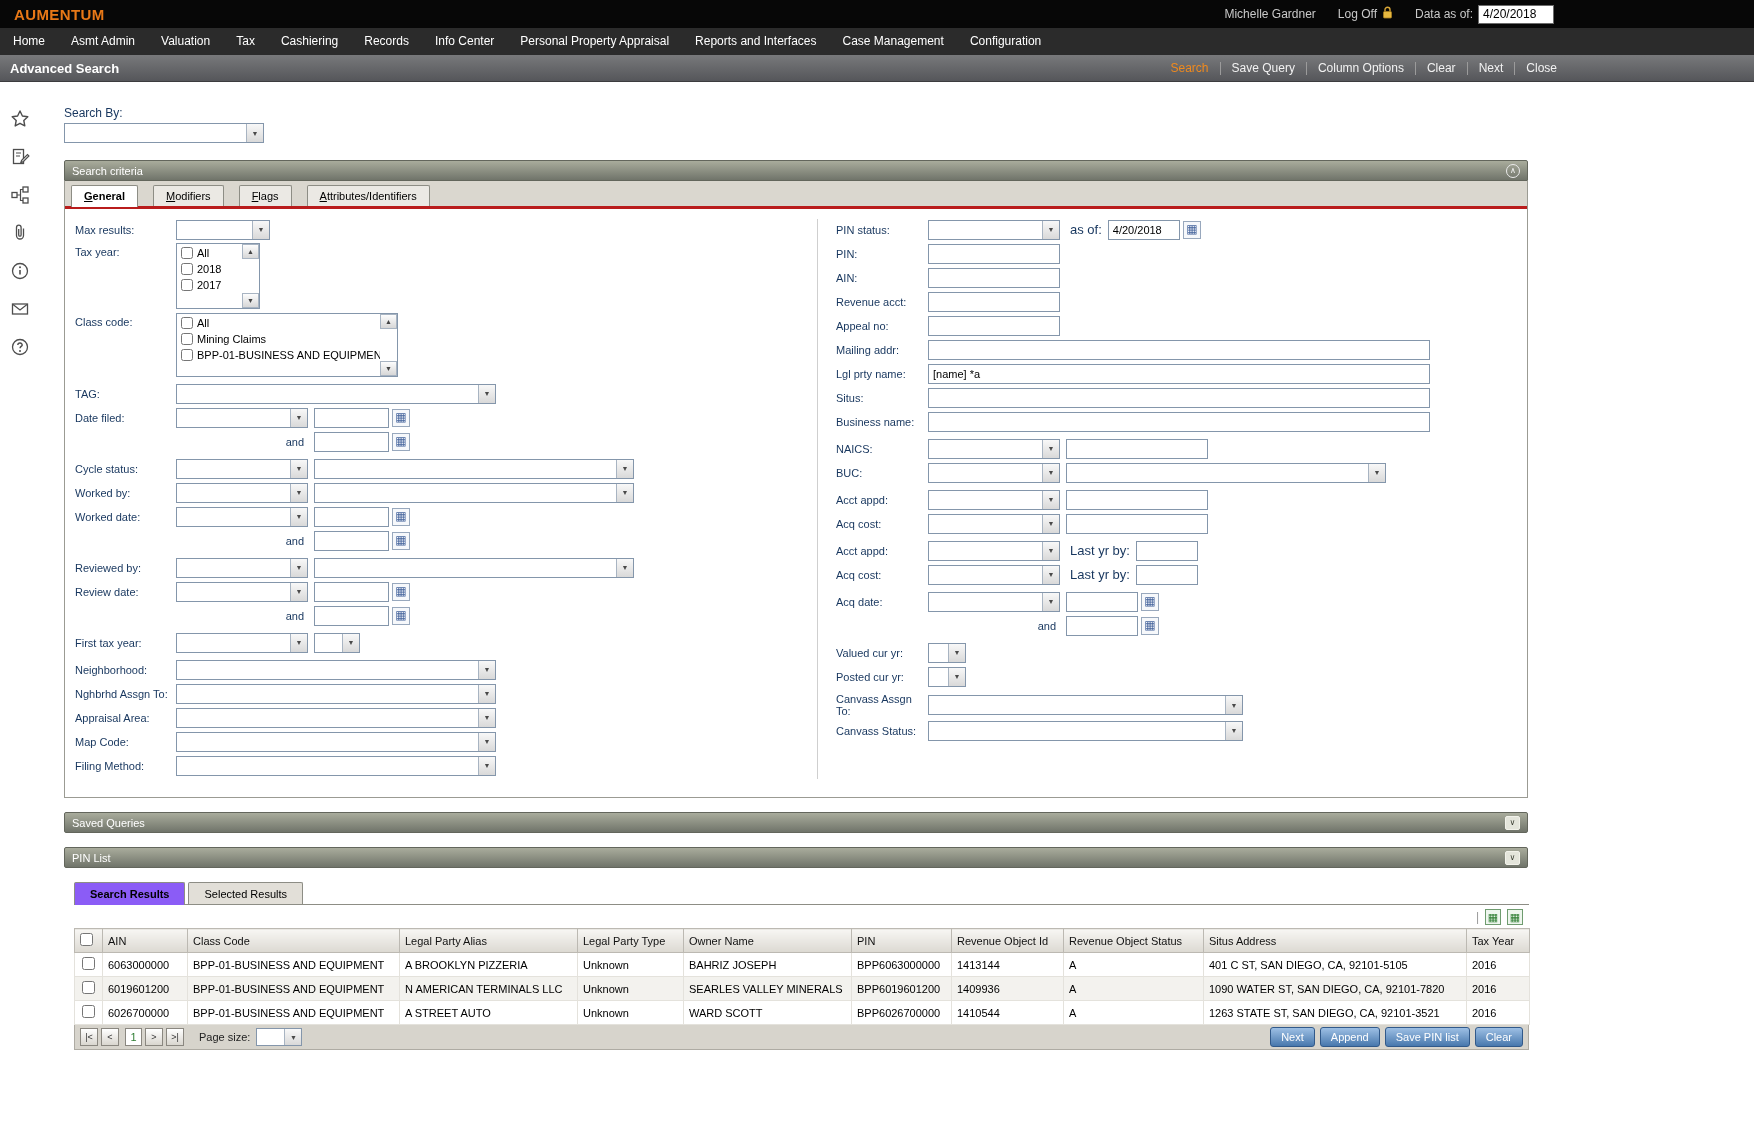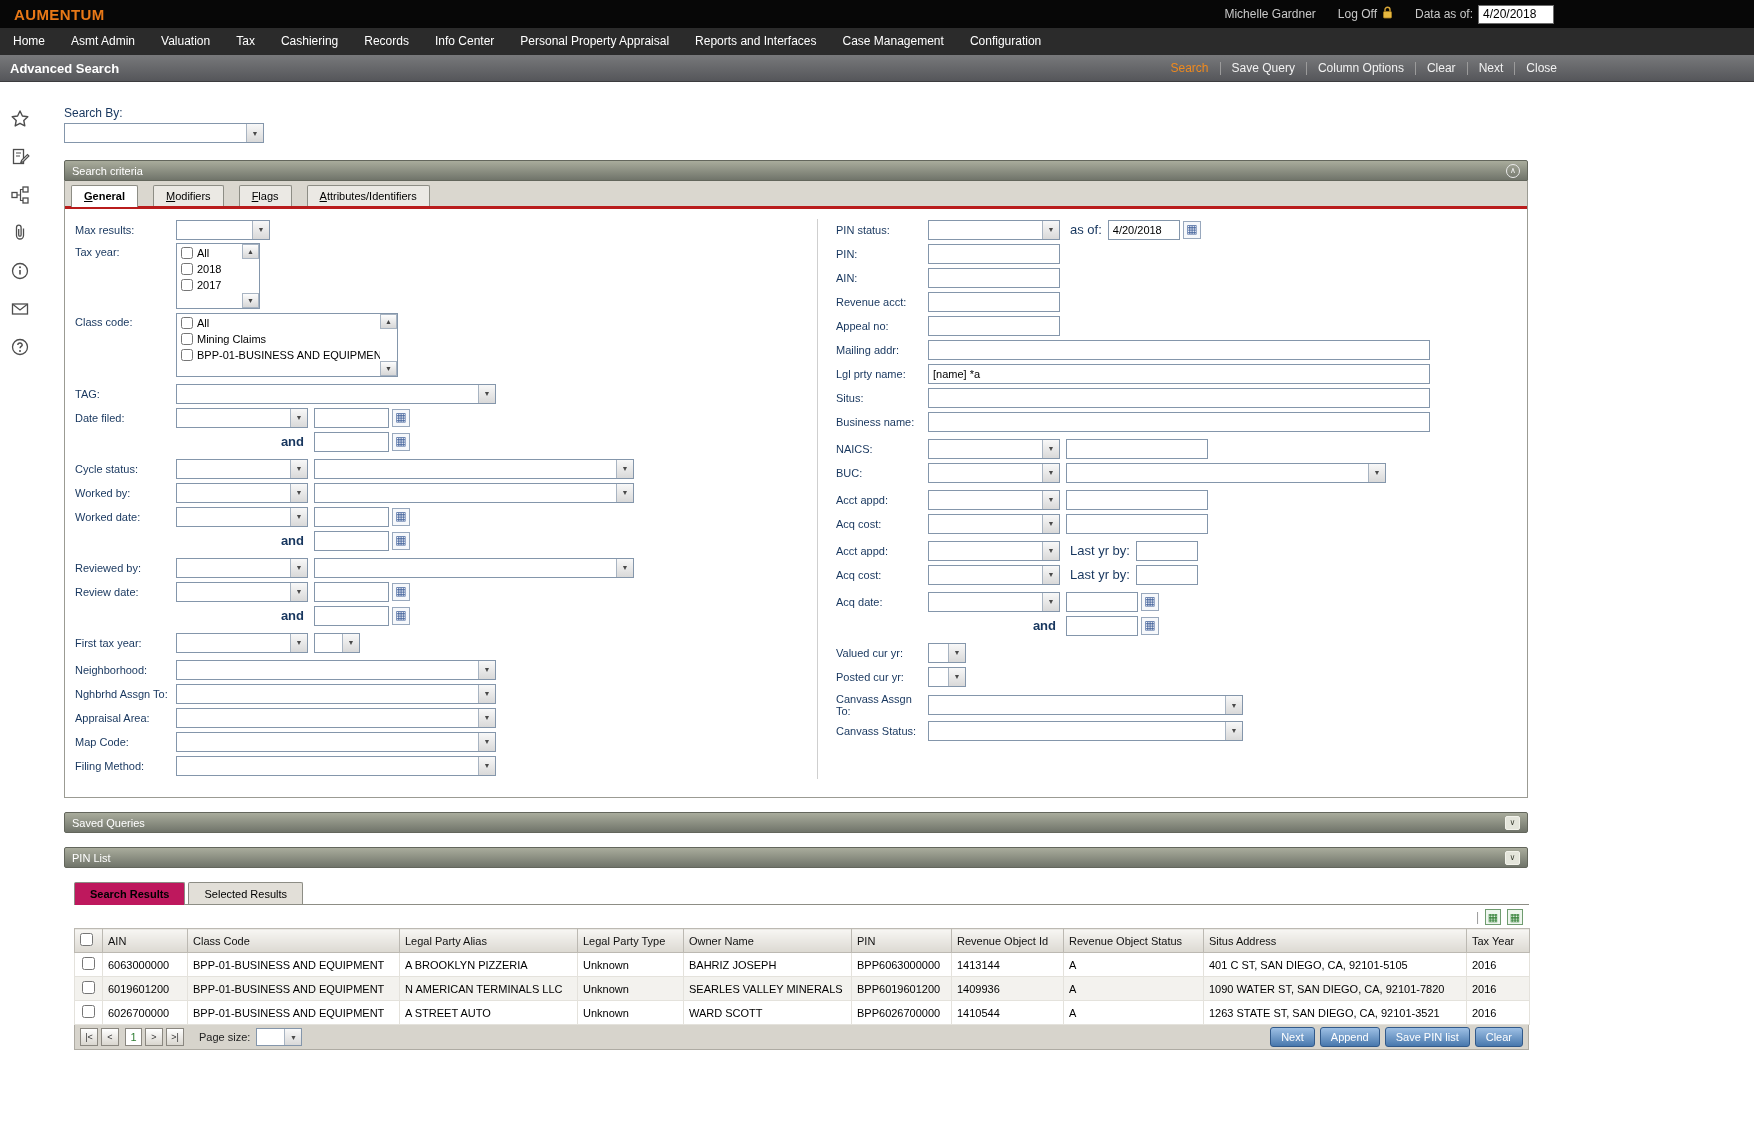--- a/index.html
+++ b/index.html
@@ -66,29 +66,29 @@
   .tl { display:inline-block; }
   .tl::first-letter { text-decoration:underline; }
 
   .cform { display:flex; padding:10px 8px 18px 10px; background:#fff; }
   .fcol-left { width:742px; }
   .fcol-right { flex:1; border-left:1px solid #cfcfcf; padding-left:18px; }
   .frow { display:flex; align-items:center; margin-bottom:3px; min-height:21px; }
   .frow.top { align-items:flex-start; }
   .flabel { flex:0 0 101px; font-size:11px; color:#17365e; }
   .flabel-r { flex:0 0 92px; font-size:11px; color:#17365e; }
-  .andcell { flex:0 0 132px; text-align:right; padding-right:4px; font-size:13px; color:#17365e;font-weight:bold; }
+  .andcell { flex:0 0 132px; text-align:right; padding-right:4px; font-size:11px; color:#17365e; }
   .minilabel { font-size:13px; color:#17365e; margin:0 6px 0 10px; white-space:nowrap; }
   .pt3 { padding-top:3px; }
 
   
   .results-area { margin:14px 0 0 10px; width:1455px; }
   .rtabs { display:flex; gap:3px; border-bottom:1px solid #8d8d85; }
   .rtab { font-size:11px; background:#e2dfd8; border:1px solid #8d8d85; border-bottom:none; padding:5px 15px 4px; border-radius:2px 2px 0 0; cursor:pointer; }
-  .rtab.active { background:#be185d; font-weight:bold; margin-bottom:-1px; padding-bottom:5px; }
+  .rtab.active { background:#8b5cf6; font-weight:bold; margin-bottom:-1px; padding-bottom:5px; }
   .export-bar { display:flex; justify-content:flex-end; align-items:center; gap:6px; padding:4px 6px 3px; }
   .export-sep { color:#999; font-size:12px; }
   .export-icon { width:16px; height:16px; border:1px solid #6f9c6f; background:#eef6ee; color:#2e7d32; font-size:11px; line-height:14px; text-align:center; cursor:pointer; }
 
   .results-table { width:100%; border-collapse:collapse; font-size:11px; table-layout:fixed; }
   .results-table th { background:linear-gradient(#f7f6f3,#dcd9d2); border:1px solid #bcb9b2; padding:4px 5px; text-align:left; font-weight:normal; color:#111; white-space:nowrap; overflow:hidden; cursor:pointer; }
   .results-table td { border:1px solid #e4e2dc; padding:4px 5px; white-space:nowrap; overflow:hidden; color:#000; }
   .results-table tbody tr:nth-child(even) { background:#f3f2ee; }
   .chk-col { text-align:center; }
   .chk-col input { width:13px; height:13px; }

